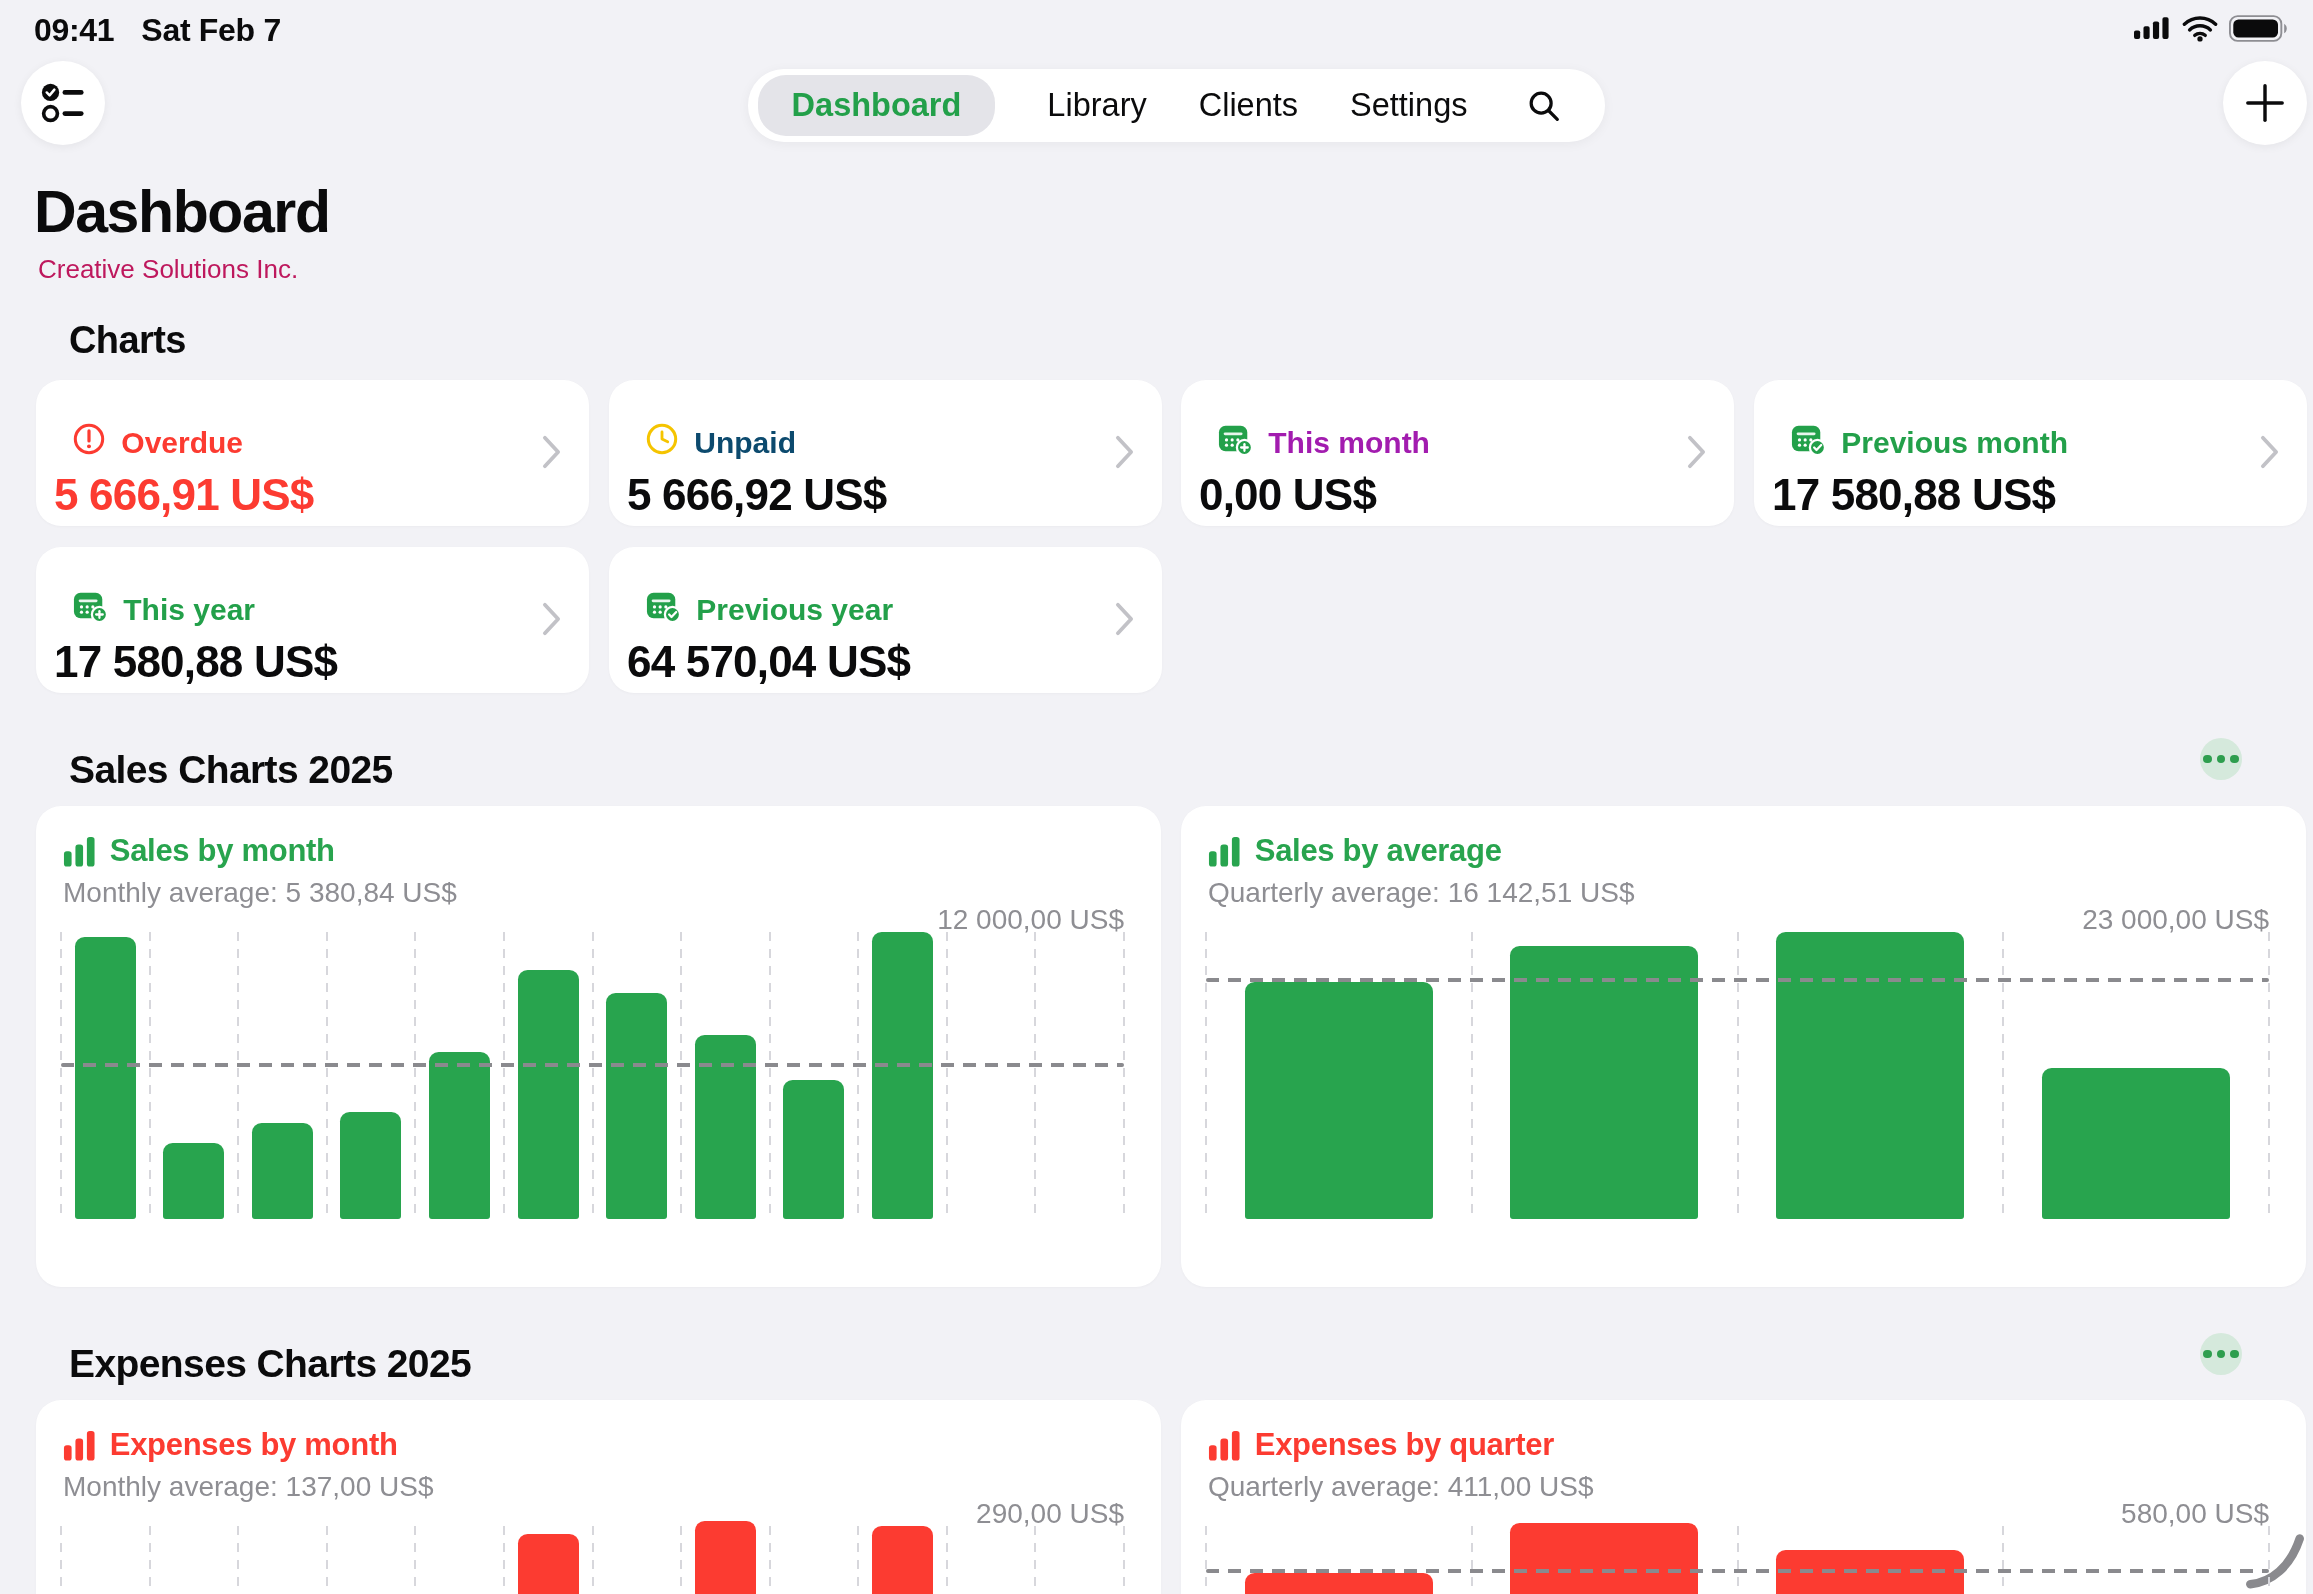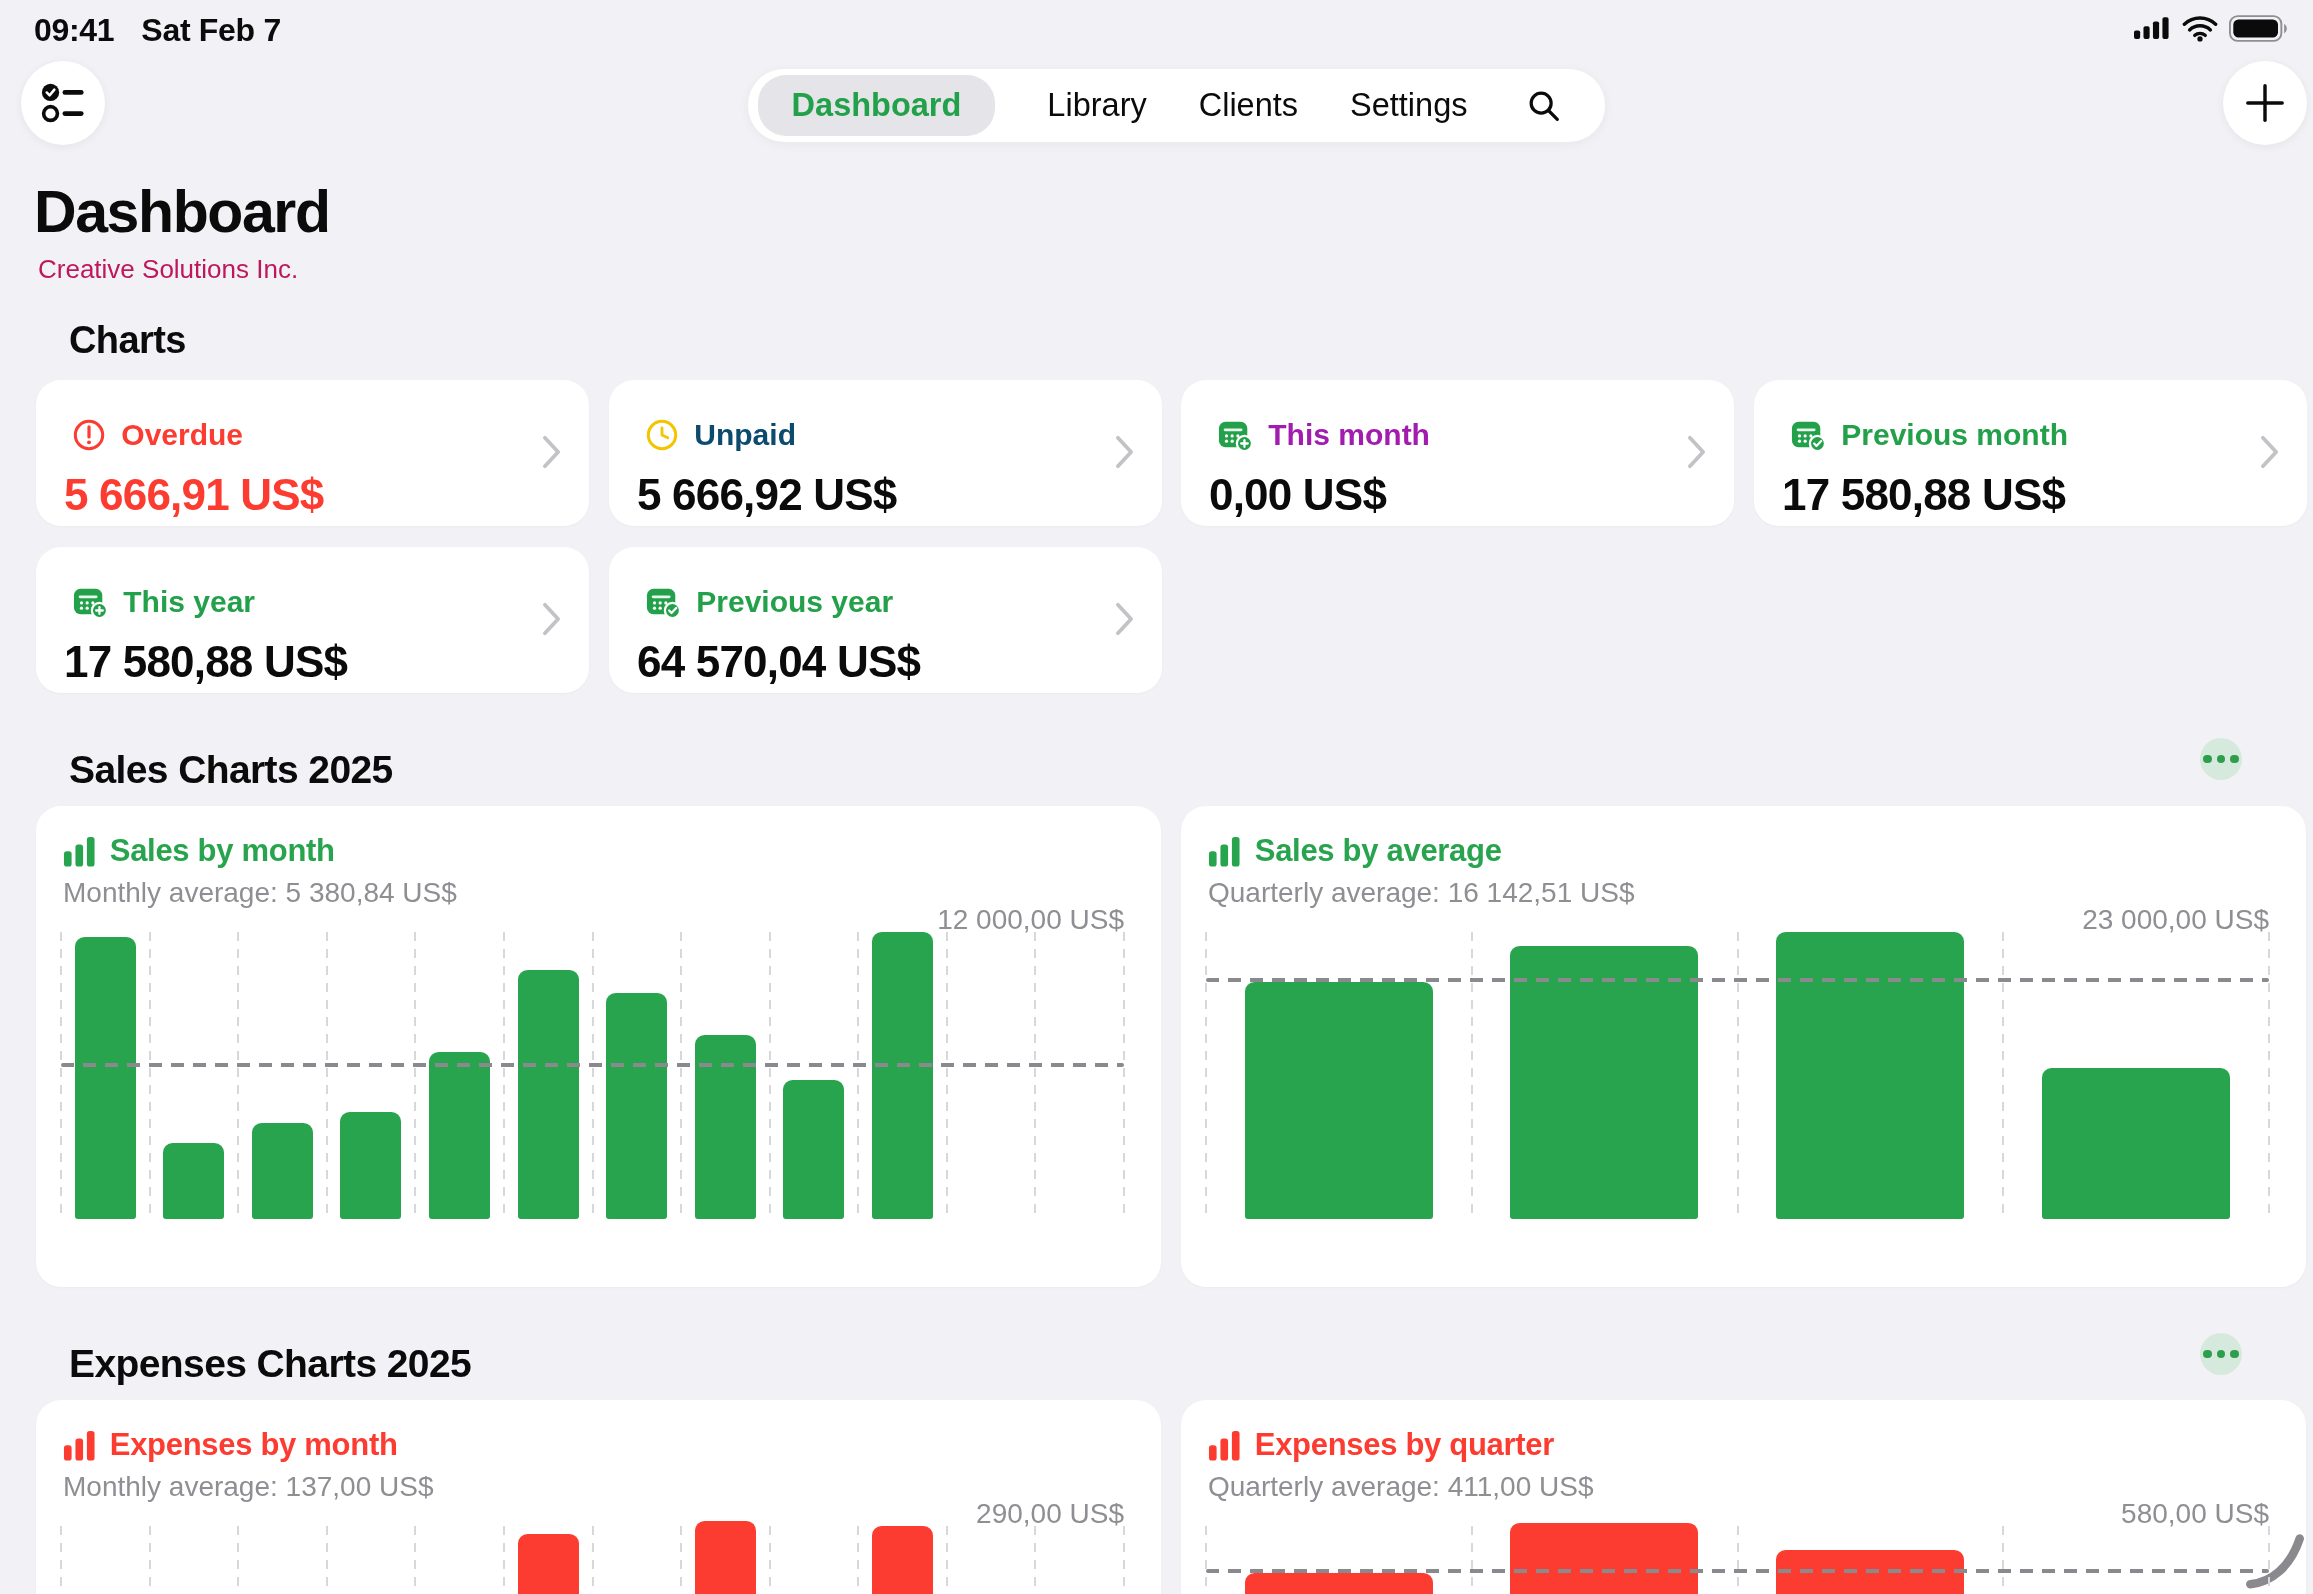--- a/index.html
+++ b/index.html
@@ -20,22 +20,22 @@
   .nav-item.active { background:#E4E4E9; color:#23A04A; font-weight:700; border-radius:28px; padding:12.4px 34px; }
 
   .page-title { position:absolute; left:34px; top:178px; font-size:59px; font-weight:800; letter-spacing:-1.4px; }
   .page-subtitle { position:absolute; left:38px; top:254px; font-size:26px; color:#be185d;text-align:right; }
 
   .section-h { position:absolute; font-size:39px; font-weight:800; letter-spacing:-0.6px; }
 
   
   .stat-card { position:absolute; width:553px; height:146px; background:#FFFFFF; border-radius:25px; box-shadow:0 1px 2.9px rgba(0,0,0,0.03); cursor:pointer; }
   .stat-head { position:absolute; left:36px; top:38px; display:flex; align-items:center; gap:15.3px; }
-  .stat-label { font-size:30px; font-weight:700; }
-  .stat-value { position:absolute; left:28px; top:90px; font-size:44px; font-weight:700; letter-spacing:-0.8px; }
+  .stat-label { font-size:30px; font-weight:700;margin-top:8px; }
+  .stat-value { position:absolute; left:18px; top:90px; font-size:44px; font-weight:700; letter-spacing:-0.8px; }
   .stat-chevron { position:absolute; right:27px; top:54px; }
 
   
   .ellipsis-btn { position:absolute; left:2200px; width:42px; height:42px; border-radius:50%; background:#D5E9DC; display:flex; align-items:center; justify-content:center; gap:4.8px; cursor:pointer; }
   .ellipsis-btn i { width:8.6px; height:8.6px; border-radius:50%; background:#2E9E4E; }
 
   
   .chart-card { position:absolute; width:1125px; height:481px; background:#FFFFFF; border-radius:25px; box-shadow:0 1px 2.9px rgba(0,0,0,0.03); }
   .chart-head { position:absolute; left:27px; top:27px; display:flex; align-items:center; gap:14.3px; }
   .chart-title { font-size:31px; font-weight:700; letter-spacing:-0.3px; }

